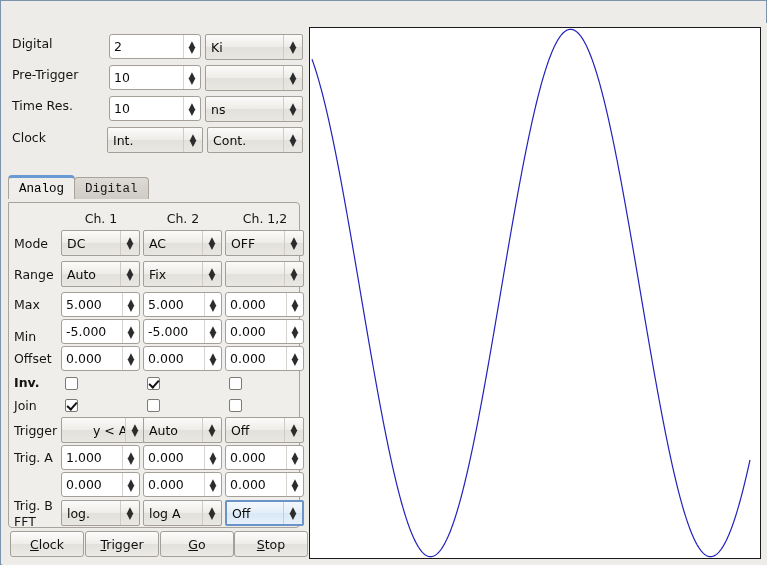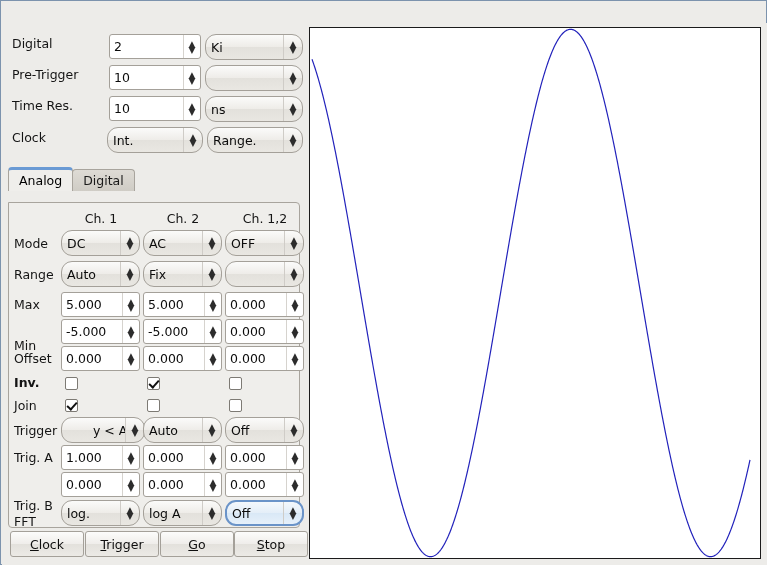--- a/index.html
+++ b/index.html
@@ -115,21 +115,21 @@
     border-left: 1px solid #d6d3ce;
   }
   .spin .arrows .a { line-height: 6px; font-size: 9px; color: #2c2c2c; }
 
   
   .combo {
     position: relative;
     height: 26px;
     background: linear-gradient(to bottom, #fbfbfa 0%, #eeece8 50%, #e3e1dc 51%, #e9e7e2 100%);
     border: 1px solid #a4a099;
-    border-radius: 11px;
+    border-radius: 2px;
     box-sizing: border-box;
     display: flex;
     align-items: center;
   }
   .combo.focused {
     border: 2px solid #6a93c8;
     background: linear-gradient(to bottom, #f4f8fc 0%, #e4eef8 50%, #d9e8f6 51%, #e6f0fa 100%);
   }
   .combo .val {
     padding-left: 5px;
@@ -141,21 +141,21 @@
   }
   .combo .chev {
     width: 18px; height: 100%;
     display: flex; flex-direction: column;
     align-items: center; justify-content: center;
     border-left: 1px solid #cfccc7;
   }
   .combo .chev .a { line-height: 6px; font-size: 9px; color: #2c2c2c; }
 
   
-  .tabstrip { position: absolute; left: 6px; top: 144px; height: 24px; display: flex; }
+  .tabstrip { position: absolute; left: 6px; top: 152px; height: 24px; display: flex; font-family: Liberation Mono, monospace; }
   .tab {
     height: 24px;
     padding: 0 10px;
     display: flex; align-items: center;
     font-size: 12.5px;
     border: 1px solid #a8a49d;
     border-bottom: none;
     border-radius: 4px 4px 0 0;
     box-sizing: border-box;
     margin-right: -1px;
@@ -310,21 +310,21 @@
         <div class="lbl" style="width:95px;">Clock</div>
       </div>
       <div class="combo" style="position:absolute; left:105px; top:104px; width:96px;">
         <span class="val">Int.</span>
         <span class="chev">
             <span class="a">▲</span>
             <span class="a">▼</span>
           </span>
       </div>
       <div class="combo" style="position:absolute; left:205px; top:104px; width:96px;">
-        <span class="val">Range.</span>
+        <span class="val">Cont.</span>
         <span class="chev">
             <span class="a">▲</span>
             <span class="a">▼</span>
           </span>
       </div>
 
       <div class="tabstrip">
         <div class="tab active">
           <span>Analog</span>
         </div>
@@ -401,21 +401,21 @@
           </span>
       </div>
       <div class="spin" style="position:absolute; left:223px; top:269px; width:79px;">
         <span class="val">0.000</span>
         <span class="arrows">
             <span class="a">▲</span>
             <span class="a">▼</span>
           </span>
       </div>
 
-      <div class="lbl" style="position:absolute; left:12px; top:315px;">Min</div>
+      <div class="lbl" style="position:absolute; left:12px; top:306px;">Min</div>
       <div class="spin" style="position:absolute; left:59px; top:296px; width:79px;">
         <span class="val">-5.000</span>
         <span class="arrows">
             <span class="a">▲</span>
             <span class="a">▼</span>
           </span>
       </div>
       <div class="spin" style="position:absolute; left:141px; top:296px; width:79px;">
         <span class="val">-5.000</span>
         <span class="arrows">

